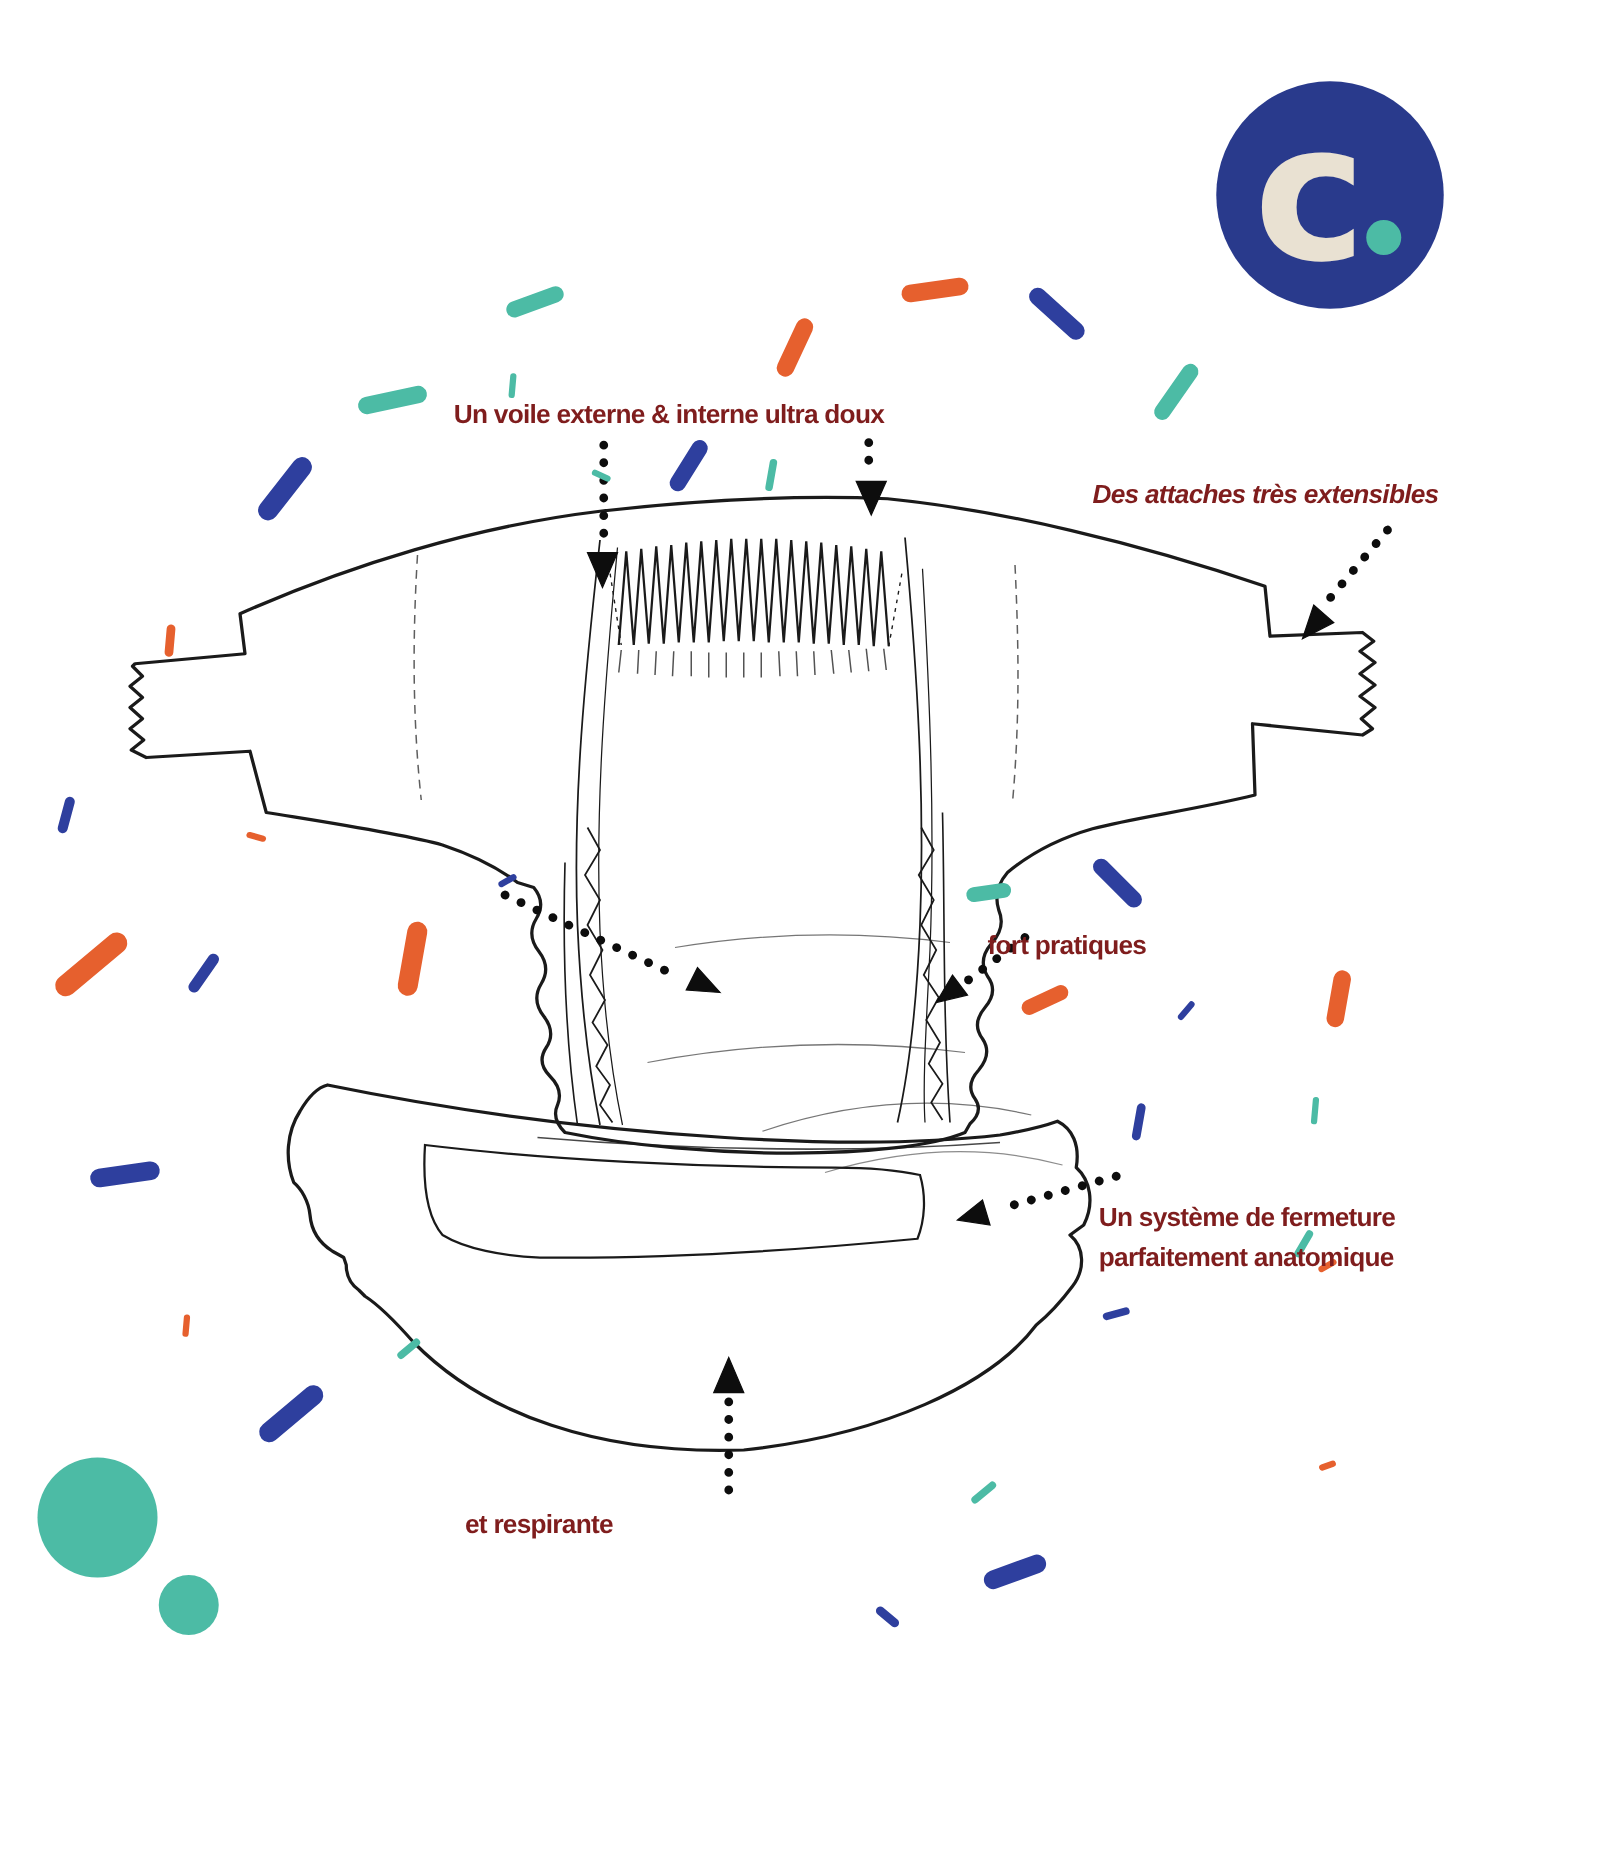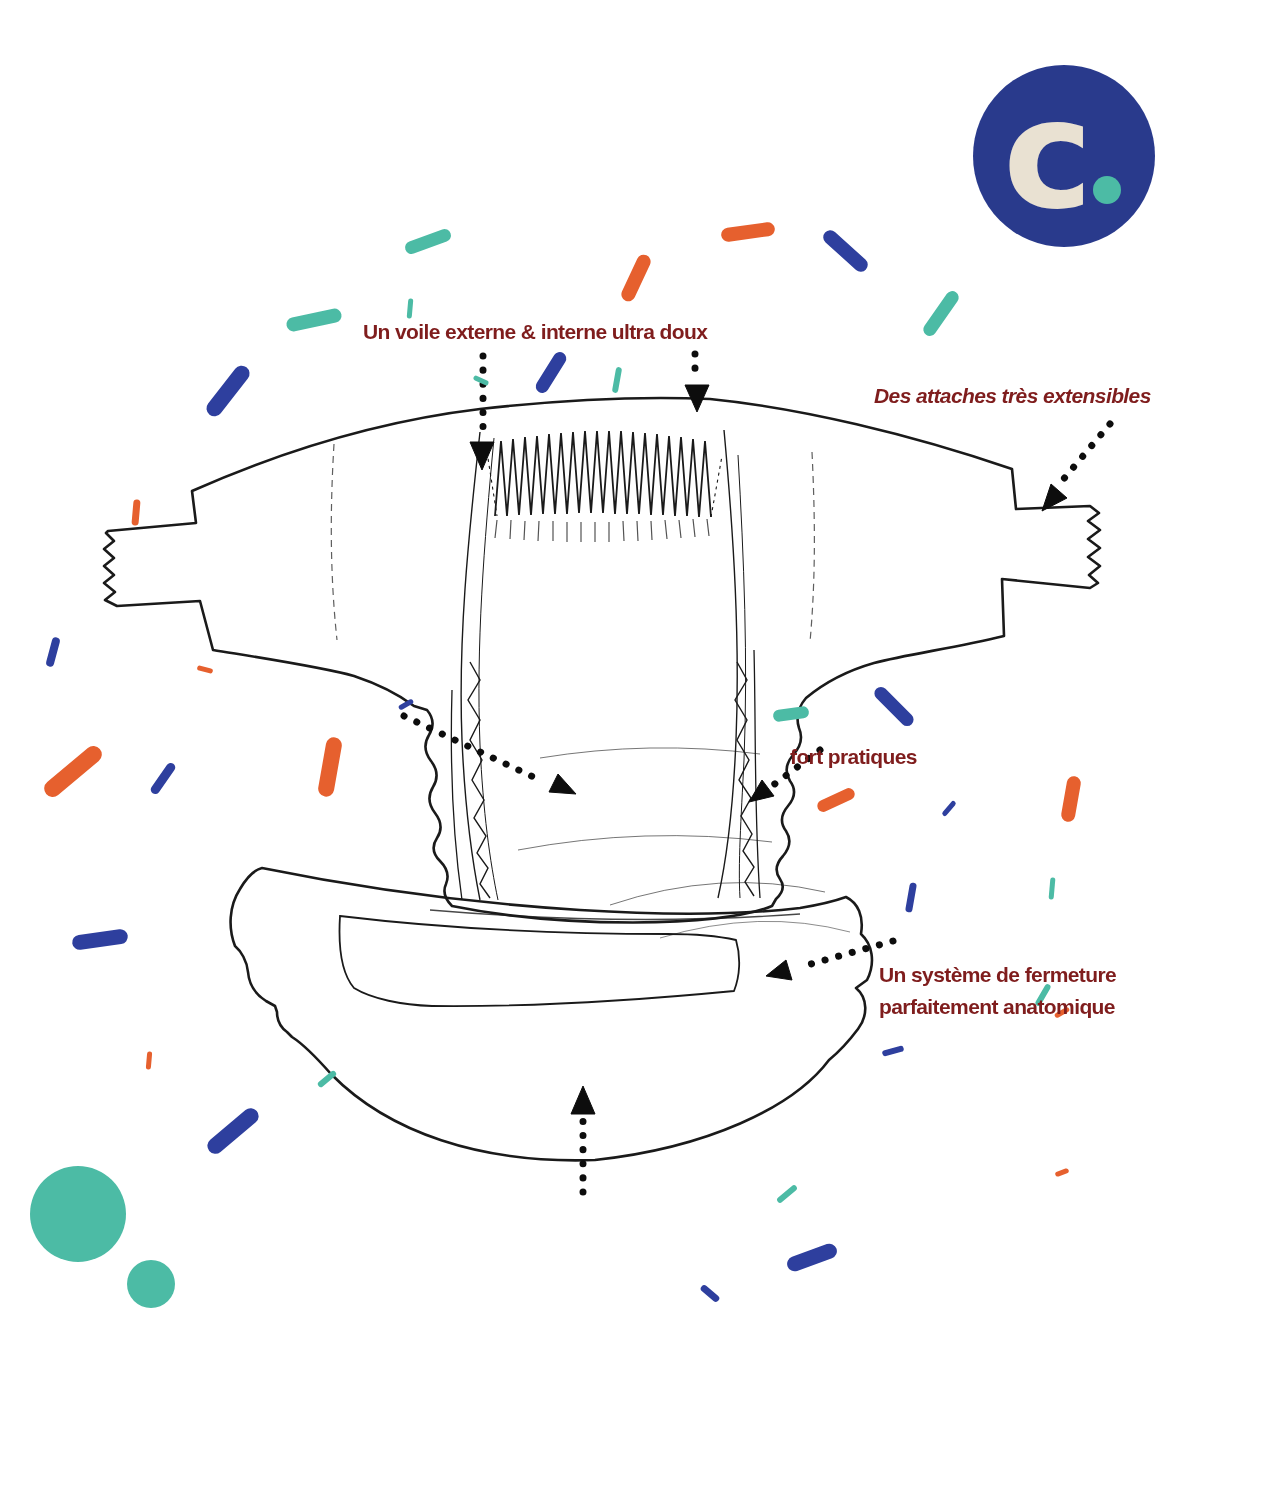--- a/index.html
+++ b/index.html
@@ -201,15 +201,16 @@
   <div class="lbl" style="left:790px;top:741px;width:350px;">
     <div>fort pratiques</div>
   </div>
 
   <div class="lbl" style="left:879px;top:911px;width:350px;margin-top:48px;">
     <div>Un système de fermeture</div>
     <div>parfaitement anatomique</div>
   </div>
 
   <div class="lbl" style="left:372px;top:1204px;width:450px;">
+    <div>et respirante</div>
   </div>
 
 </div>
 
 </body></html>

